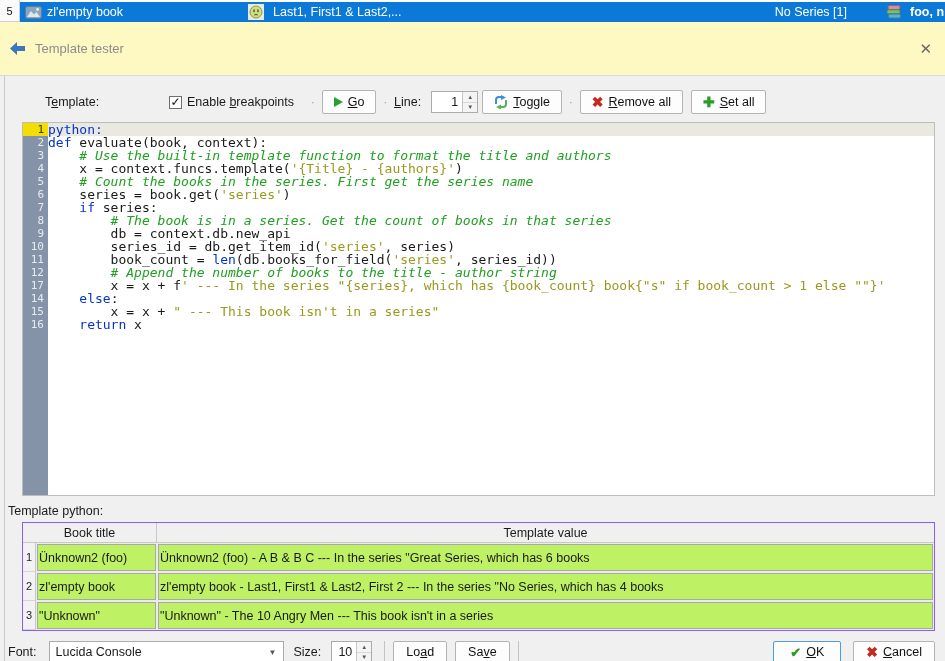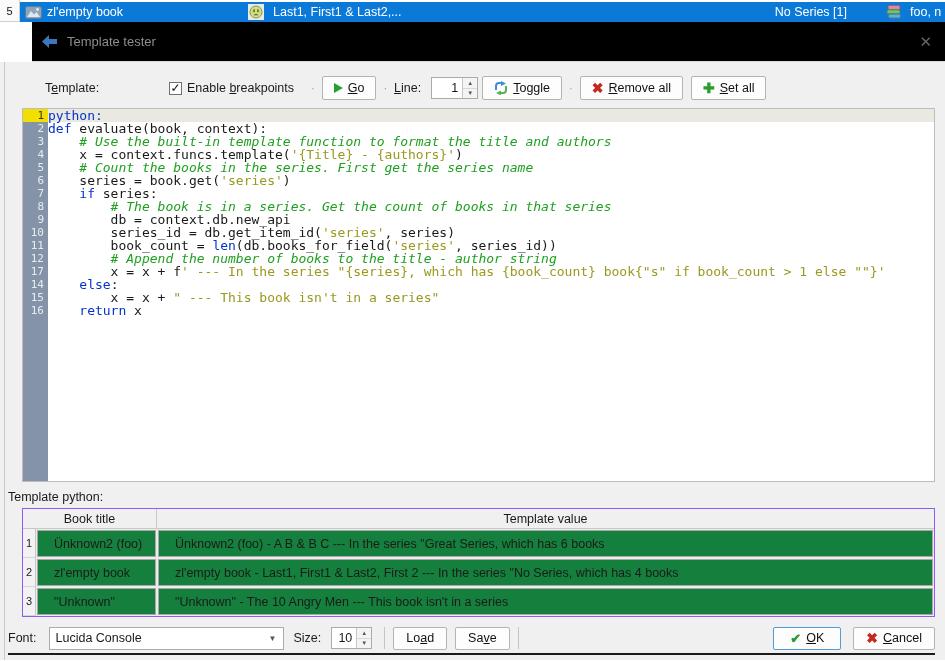--- a/index.html
+++ b/index.html
@@ -8,24 +8,24 @@
   u { text-decoration:underline; }
 
   
   .top-sliver { height:2px; background:#fff; }
   .booklist-row { height:20px; background:#0b79d7; color:#fff; display:flex; align-items:center; font-size:12.5px; }
   .row-num-cell { width:20px; height:22px; margin-top:-2px; background:#fafafa; color:#111; border-right:1px solid #cfcfcf; border-bottom:1px solid #cfcfcf; display:flex; align-items:center; justify-content:center; font-size:11px; }
   .bl-icon { margin:0 5px 0 5px; display:inline-flex; flex:none; }
   .bl-title { width:196px; white-space:nowrap; overflow:hidden; }
   .bl-authors { flex:1; white-space:nowrap; overflow:hidden; padding-left:4px; }
   .bl-series { margin-right:34px; white-space:nowrap; }
-  .bl-tags { width:38px; white-space:nowrap; overflow:hidden; padding-left:3px; }
-
-  
-  .dlg-header { height:40px; background:#000000; border-bottom:1px solid #d9d9d9; display:flex; align-items:center; padding:0 10px;margin-left:32px; }
+  .bl-tags { width:38px; white-space:nowrap; overflow:hidden; padding-left:3px;font-weight:bold; }
+
+  
+  .dlg-header { height:54px; background:#fef9c3; border-bottom:1px solid #d9d9d9; display:flex; align-items:center; padding:0 10px; }
   .back-icon { margin-right:10px; display:inline-flex; }
   .dlg-title { color:#8c8c8c; font-size:13px; flex:1; }
   .close-x { color:#666; font-size:15px; cursor:default; padding:0 3px; }
 
   
   .body { position:relative; height:598px; background:#f0f0f0; padding:12px 10px 0 8px; }
   .left-line { position:absolute; left:4px; top:0; bottom:0; width:1px; background:#c9c9c9; }
 
   
   .toolbar { display:flex; align-items:center; height:28px; font-size:12.5px; }
@@ -61,21 +61,21 @@
   .tok-pl { color:#1a1a1a; }
 
   
   .tv-label { margin:8px 0 4px 0; font-size:12.5px; }
   .tv-table { margin-left:14px; border:1px solid #8b5cf6; background:#ececec; }
   .tv-head { display:flex; height:20px; background:#f0f0f0; border-bottom:1px solid #c8c8c8; font-size:12.5px; }
   .tv-head .h1 { width:134px; border-right:1px solid #c8c8c8; display:flex; align-items:center; justify-content:center; }
   .tv-head .h2 { flex:1; display:flex; align-items:center; justify-content:center; }
   .tv-row { display:flex; height:29px; align-items:stretch; }
   .tv-num { width:13px; flex:none; background:#f2f2f2; border-right:1px solid #c8c8c8; border-bottom:1px solid #d6d6d6; display:flex; align-items:center; justify-content:center; font-size:11px; color:#222; }
-  .tv-cell { background:#15803d; border:1px solid #a8a8a8; margin:1px; padding:0 16px; display:flex; align-items:center; white-space:nowrap; overflow:hidden; font-size:12.5px; }
+  .tv-cell { background:#bef264; border:1px solid #a8a8a8; margin:1px; padding:0 1px; display:flex; align-items:center; white-space:nowrap; overflow:hidden; font-size:12.5px; }
   .tv-cell.c1 { width:119px; flex:none; }
   .tv-cell.c2 { flex:1; }
 
   
   .bottom-bar { display:flex; align-items:center; height:24px; margin-top:9px; font-size:12.5px; }
   .combo { width:235px; height:23px; background:#fff; border:1px solid #ababab; display:flex; align-items:center; padding:0 6px; margin:0 10px 0 6px;gap:36px; }
   .combo-text { flex:1; }
   .combo-arrow { font-size:8px; color:#555; }
   .vsep { width:1px; height:22px; background:#c4c4c4; margin:0 8px; }
   .btn.small { padding:0 12px; height:23px; }

